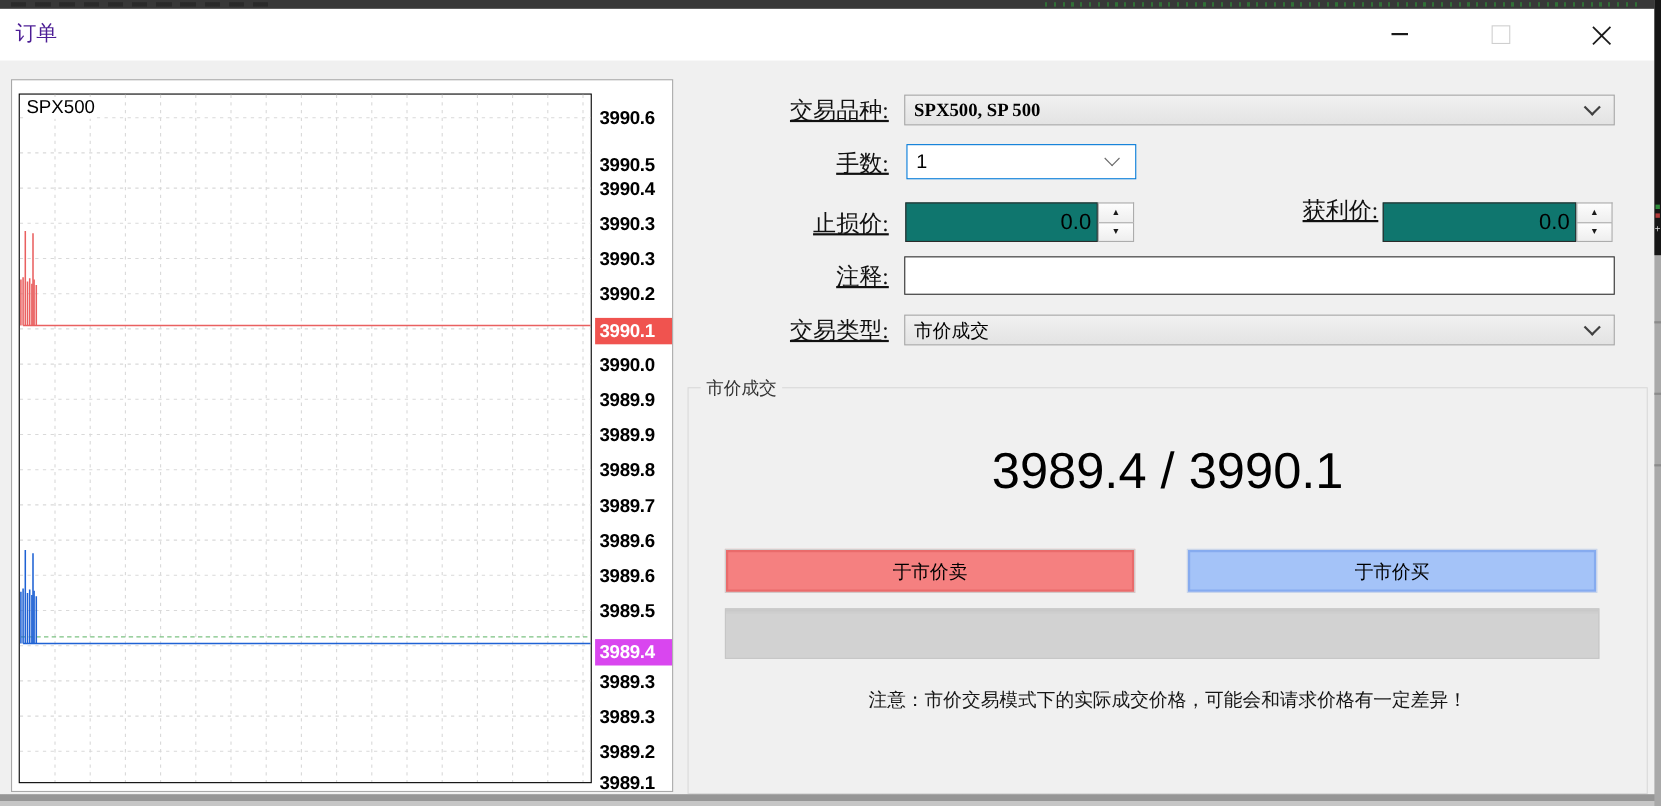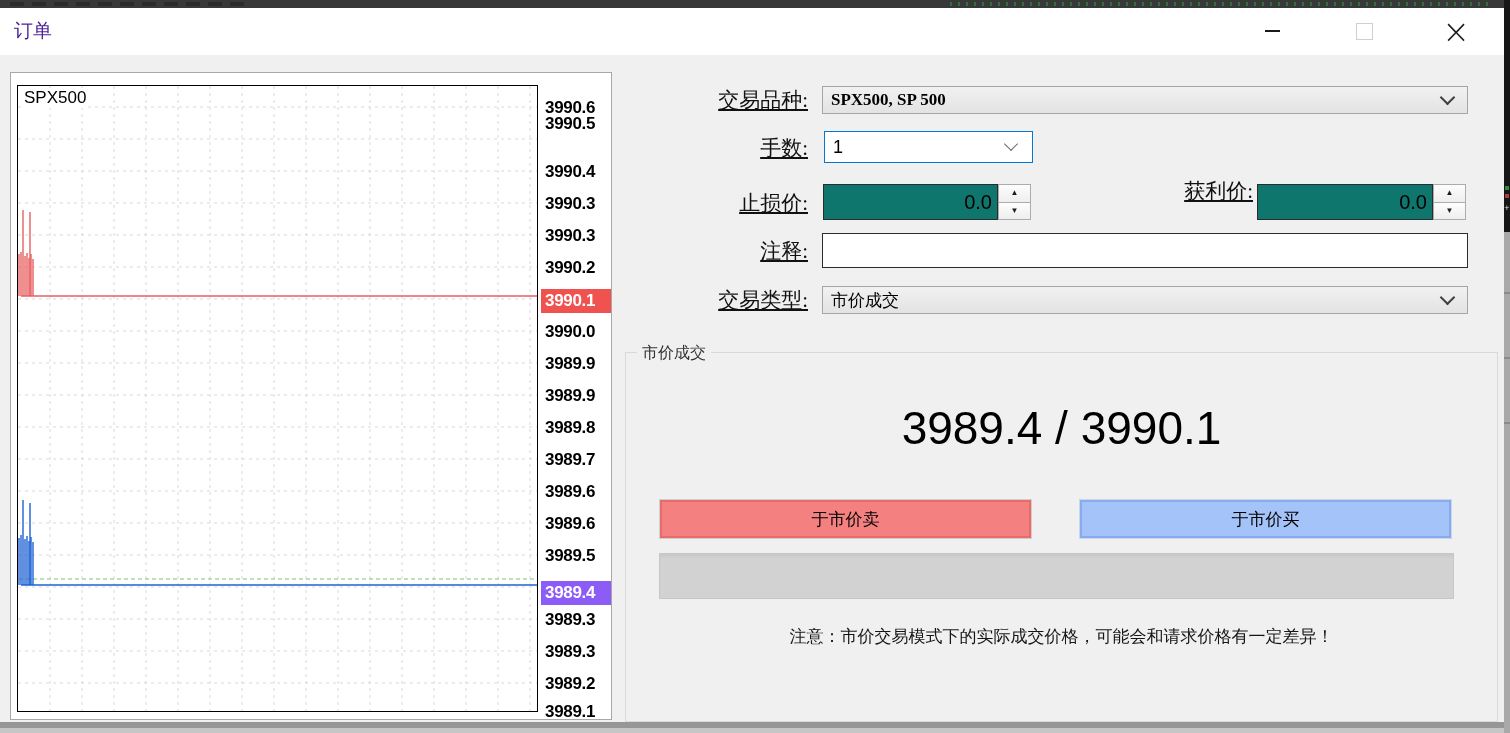--- a/index.html
+++ b/index.html
@@ -34,21 +34,21 @@
 
   
   .chart-widget{position:absolute;left:10px;top:64px;width:600px;height:646px;background:#fff;
                 border:1px solid #a8a8a8;overflow:hidden;}
   .plot{position:absolute;left:6px;top:12px;width:519px;height:625px;border:1px solid #000;}
   .plot svg{position:absolute;left:0;top:0;}
   .symbol-label{position:absolute;left:4px;top:2px;font-size:17px;color:#000;background:#fff;padding:0 2px;}
   .prow{position:absolute;left:530px;width:66px;height:24px;line-height:24px;font-size:17px;
         font-weight:600;padding-left:4px;letter-spacing:-0.3px;}
   .prow.hl-ask{background:#f0534f;color:#fff;}
-  .prow.hl-bid{background:#8b5cf6;color:#fff;}
+  .prow.hl-bid{background:#d946ef;color:#fff;}
 
   
   .flabel{position:absolute;text-align:right;font-size:21px;color:#111;text-decoration:underline;}
   .select{position:absolute;background:linear-gradient(#f1f1f1,#e3e3e3);border:1px solid #a5a5a5;
           font-size:17px;display:flex;align-items:center;padding-left:8px;box-sizing:border-box;cursor:default;}
   .chev{position:absolute;right:14px;top:50%;width:9px;height:9px;margin-top:-8px;
         border-right:2px solid #404040;border-bottom:2px solid #404040;transform:rotate(45deg);}
   .combo{position:absolute;left:824px;top:123px;width:209px;height:32px;background:#fff;
          border:1px solid #0078d7;box-sizing:border-box;}
   .combo input{position:absolute;left:0;top:0;width:170px;height:100%;border:0;outline:0;padding:0 0 0 8px;
@@ -129,21 +129,21 @@
           <g stroke="#1f62d4" stroke-width="1.4" fill="none">
             <path d="M5 414V499M12 417V499"></path>
             <path d="M1 452V499M3 449V499M7 453V499M9 450V499M11 455V499M13 451V499M15 456V499"></path>
             <path d="M3 499H519"></path>
           </g>
         </svg>
         <span class="symbol-label">SPX500</span>
       </div>
 
       <div class="prow" style="top:23px;">3990.6</div>
-      <div class="prow" style="top:39px;">3990.5</div>
+      <div class="prow" style="top:65px;">3990.5</div>
       <div class="prow" style="top:87px;">3990.4</div>
       <div class="prow" style="top:119px;">3990.3</div>
       <div class="prow" style="top:151px;">3990.3</div>
       <div class="prow" style="top:183px;">3990.2</div>
       <div class="prow hl-ask" style="top:216px;">3990.1</div>
       <div class="prow" style="top:247px;">3990.0</div>
       <div class="prow" style="top:279px;">3989.9</div>
       <div class="prow" style="top:311px;">3989.9</div>
       <div class="prow" style="top:343px;">3989.8</div>
       <div class="prow" style="top:375px;">3989.7</div>

